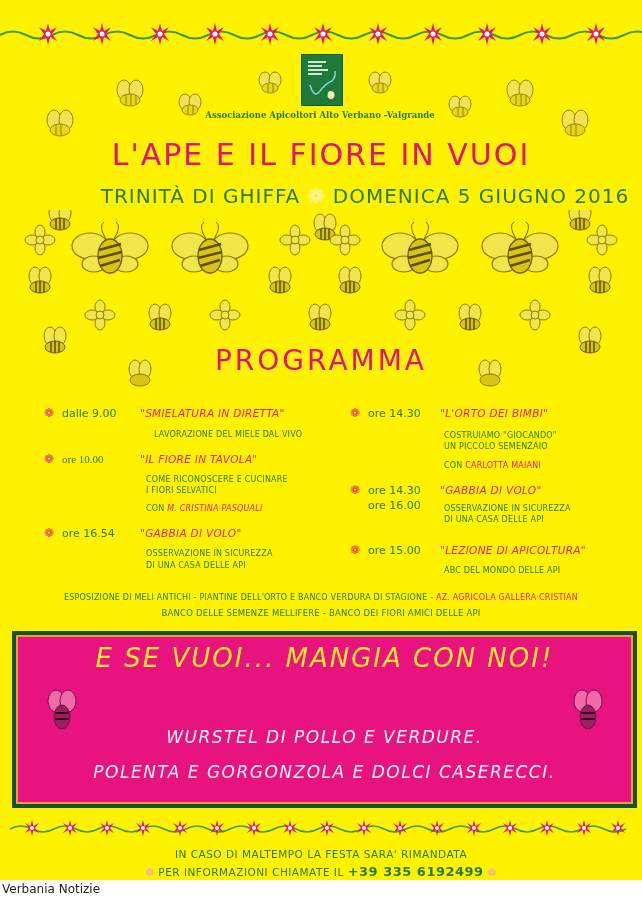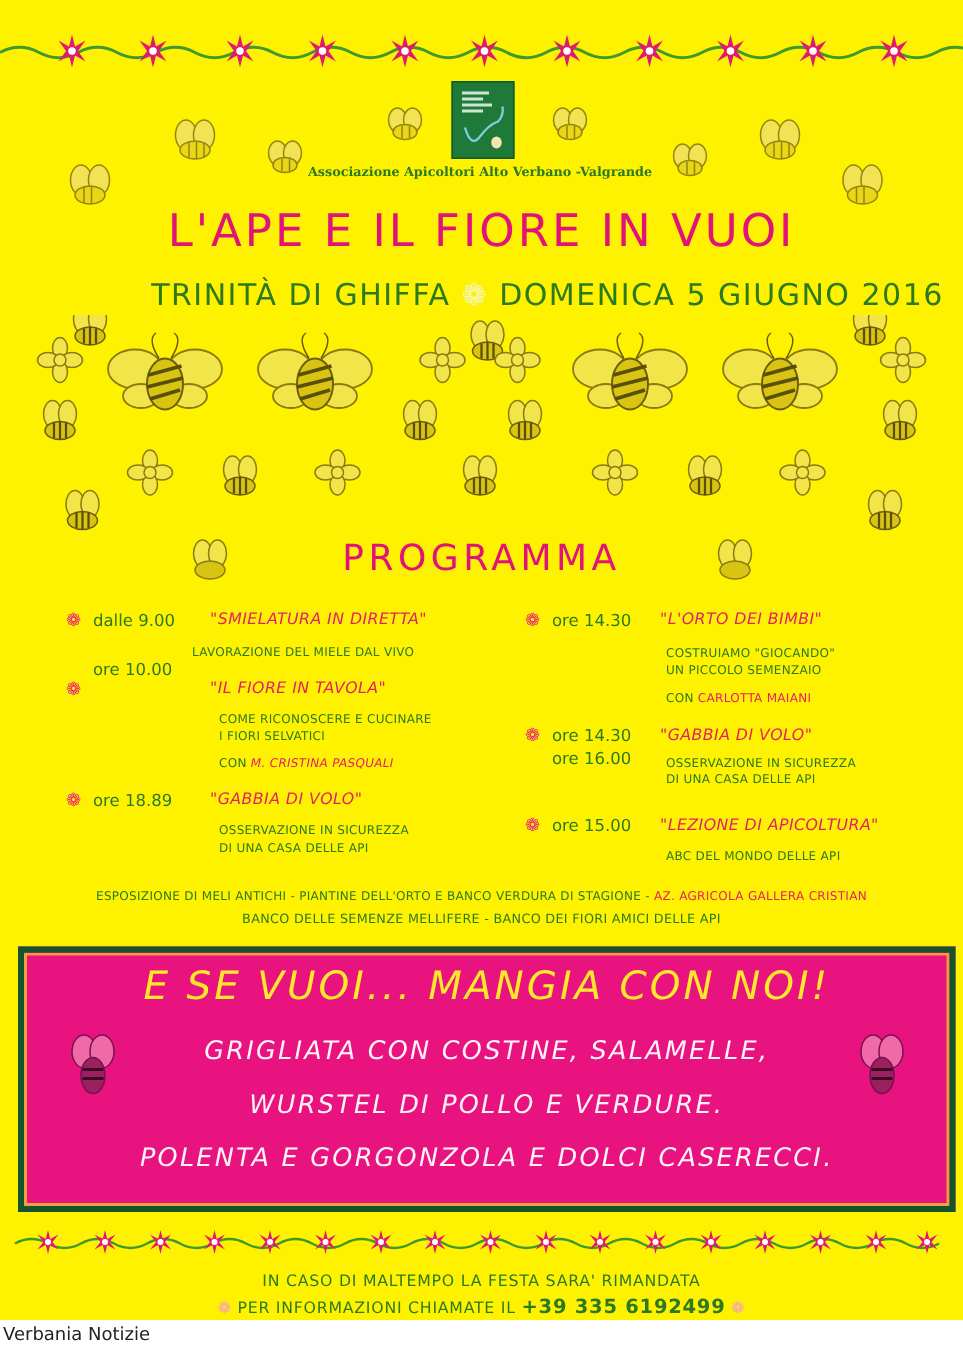--- a/index.html
+++ b/index.html
@@ -204,53 +204,53 @@
     <use href="#flower" x="40" y="30"></use>
     <use href="#flower" x="295" y="30"></use>
     <use href="#flower" x="345" y="30"></use>
     <use href="#flower" x="602" y="30"></use>
     <use href="#flower" x="100" y="105"></use>
     <use href="#flower" x="225" y="105"></use>
     <use href="#flower" x="410" y="105"></use>
     <use href="#flower" x="535" y="105"></use>
   </svg>
 
-  <div class="abs title" style="left:0;top:358px;width:642px;text-align:center;font-size:24px;letter-spacing:3px;">PROGRAMMA</div>
+  <div class="abs title" style="left:0;top:344px;width:642px;text-align:center;font-size:28px;letter-spacing:3px;">PROGRAMMA</div>
   <svg class="abs" style="left:0;top:350px;" width="642" height="50">
     <g stroke="#8a7a10" stroke-width="1">
       <g transform="translate(140,28)">
           <ellipse cx="-5" cy="-9" rx="6" ry="9" fill="#f2e54a"></ellipse>
           <ellipse cx="5" cy="-9" rx="6" ry="9" fill="#f2e54a"></ellipse>
           <ellipse cx="0" cy="2" rx="10" ry="6" fill="#d9c413"></ellipse>
         </g>
       <g transform="translate(490,28)">
           <ellipse cx="-5" cy="-9" rx="6" ry="9" fill="#f2e54a"></ellipse>
           <ellipse cx="5" cy="-9" rx="6" ry="9" fill="#f2e54a"></ellipse>
           <ellipse cx="0" cy="2" rx="10" ry="6" fill="#d9c413"></ellipse>
         </g>
     </g>
   </svg>
 
   <span class="star" style="left:44px;top:407px;">❁</span>
   <span class="prog-time" style="left:62px;top:407px;">dalle 9.00</span>
   <span class="prog-title" style="left:140px;top:407px;">"SMIELATURA IN DIRETTA"</span>
-  <span class="prog-desc" style="left:128px;top:429px;">LAVORAZIONE DEL MIELE DAL VIVO</span>
+  <span class="prog-desc" style="left:154px;top:429px;">LAVORAZIONE DEL MIELE DAL VIVO</span>
 
   <span class="star" style="left:44px;top:453px;">❁</span>
-  <span class="prog-time" style="left:62px;top:440px;">ore 10.00</span>
+  <span class="prog-time" style="left:62px;top:453px;font-family:Liberation Serif, serif;">ore 10.00</span>
   <span class="prog-title" style="left:140px;top:453px;">"IL FIORE IN TAVOLA"</span>
   <span class="prog-desc" style="left:146px;top:474px;">COME RICONOSCERE E CUCINARE</span>
   <span class="prog-desc" style="left:146px;top:485px;">I FIORI SELVATICI</span>
   <span class="prog-desc" style="left:146px;top:503px;">
     <span>CON</span>
     <span class="pink" style="font-style:italic;">M. CRISTINA PASQUALI</span>
   </span>
 
   <span class="star" style="left:44px;top:527px;">❁</span>
-  <span class="prog-time" style="left:62px;top:527px;">ore 18.89</span>
+  <span class="prog-time" style="left:62px;top:527px;">ore 16.54</span>
   <span class="prog-title" style="left:140px;top:527px;">"GABBIA DI VOLO"</span>
   <span class="prog-desc" style="left:146px;top:548px;">OSSERVAZIONE IN SICUREZZA</span>
   <span class="prog-desc" style="left:146px;top:560px;">DI UNA CASA DELLE API</span>
 
   <span class="star" style="left:350px;top:407px;">❁</span>
   <span class="prog-time" style="left:368px;top:407px;">ore 14.30</span>
   <span class="prog-title" style="left:440px;top:407px;">"L'ORTO DEI BIMBI"</span>
   <span class="prog-desc" style="left:444px;top:430px;">COSTRUIAMO "GIOCANDO"</span>
   <span class="prog-desc" style="left:444px;top:441px;">UN PICCOLO SEMENZAIO</span>
   <span class="prog-desc" style="left:444px;top:460px;">
@@ -270,21 +270,20 @@
   <span class="prog-title" style="left:440px;top:544px;">"LEZIONE DI APICOLTURA"</span>
   <span class="prog-desc" style="left:444px;top:565px;">ABC DEL MONDO DELLE API</span>
 
   <div class="abs prog-desc" style="left:0;top:592px;width:642px;text-align:center;font-size:8px;">
     <span>ESPOSIZIONE DI MELI ANTICHI - PIANTINE DELL'ORTO E BANCO VERDURA DI STAGIONE - </span><span class="pink">AZ. AGRICOLA GALLERA CRISTIAN</span>
   </div>
   <div class="abs prog-desc" style="left:0;top:608px;width:642px;text-align:center;font-size:8.5px;">BANCO DELLE SEMENZE MELLIFERE - BANCO DEI FIORI AMICI DELLE API</div>
 
   <div class="food-box">
     <div class="food-title">E SE VUOI... MANGIA CON NOI!</div>
-    <div class="food-line" style="top:56px;">GRIGLIATA CON COSTINE, SALAMELLE,</div>
     <div class="food-line" style="top:92px;">WURSTEL DI POLLO E VERDURE.</div>
     <div class="food-line" style="top:127px;">POLENTA E GORGONZOLA E  DOLCI CASERECCI.</div>
     <svg class="abs" style="left:22px;top:52px;" width="50" height="50">
       <g stroke="#7a1050" stroke-width="1" fill="none">
         <ellipse cx="18" cy="14" rx="8" ry="11" fill="#f06aa8"></ellipse>
           <ellipse cx="30" cy="14" rx="8" ry="11" fill="#f06aa8"></ellipse>
         <ellipse cx="24" cy="30" rx="8" ry="12" fill="#9a2060"></ellipse>
         <path d="M17 26 L31 26 M17 32 L31 32" stroke="#3a0a20" stroke-width="2"></path>
       </g>
     </svg>

